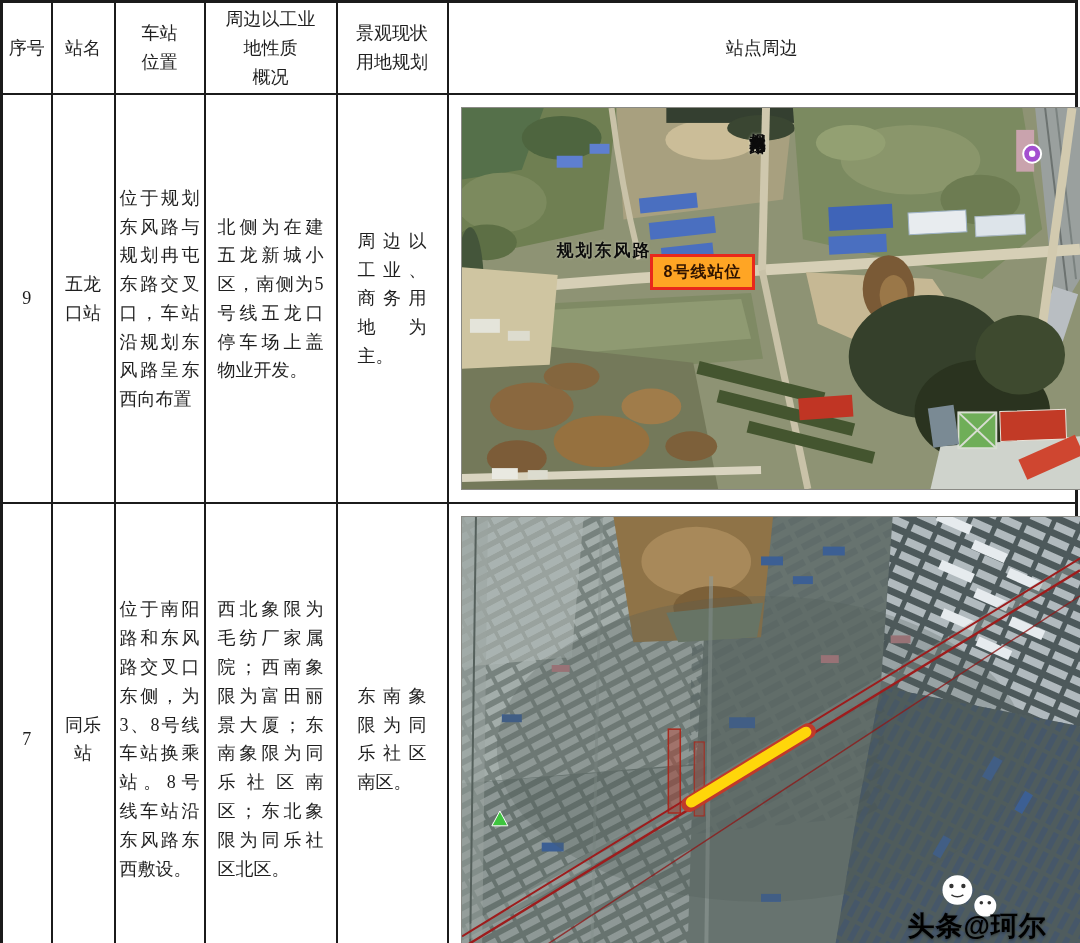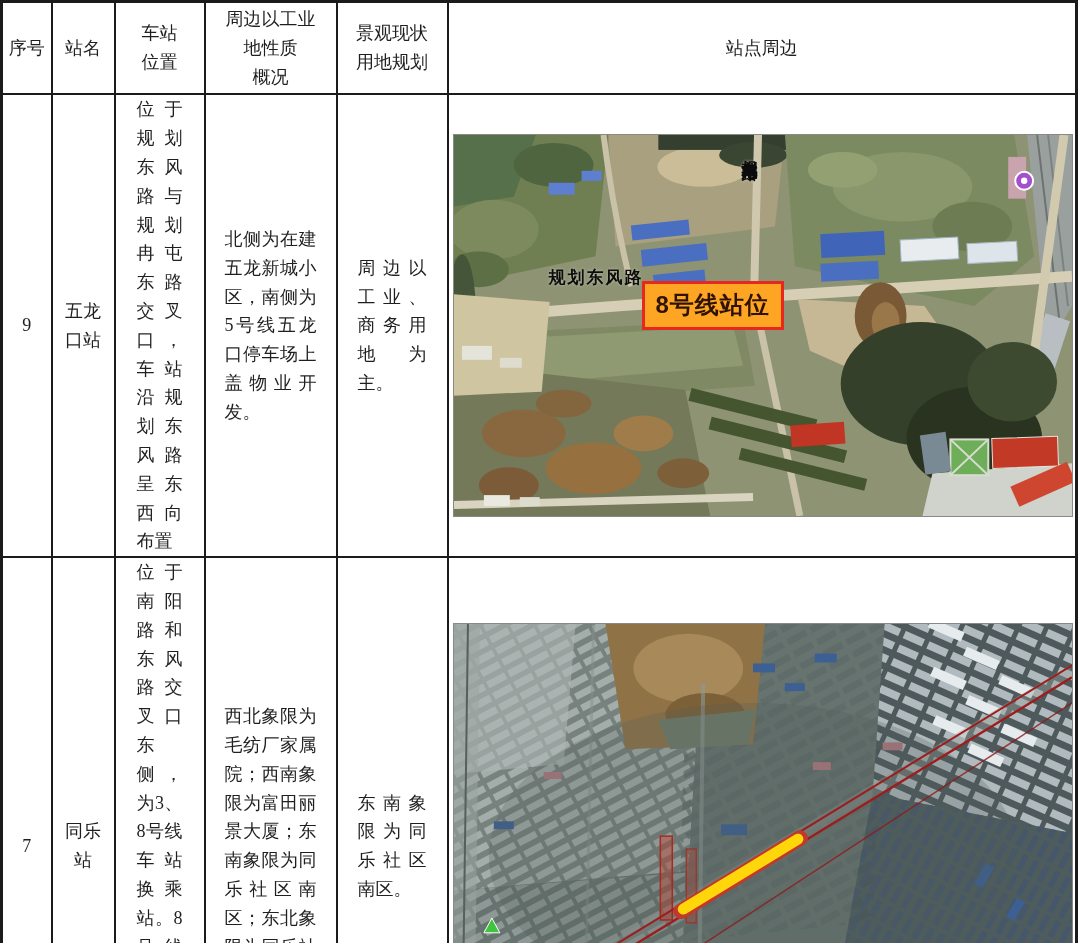--- a/index.html
+++ b/index.html
@@ -18,25 +18,25 @@
     box-sizing:border-box;background:#fff;
   }
   .tbl thead th{
     height:84px;text-align:center;white-space:pre-line;padding:2px;
   }
   tr.r9{height:395px;}
   tr.r10{height:452px;}
   td.c-center{text-align:center;padding:0 4px;}
   td.c-just{
     text-align:justify;text-justify:inter-character;
-    padding:0 21px;
-  }
-  td.c-env{padding:0 19px;}
+    padding:0 4px;
+  }
+  td.c-env{padding:0 12px;}
   td.c-plan{padding:0 20px;}
-  td.c-map{padding:4px;vertical-align:middle;}
+  td.c-map{padding:12px;vertical-align:middle;}
   .map-wrap{
     position:relative;margin:0 auto;border:1px solid #8a8a85;
     overflow:hidden;background:#7f8a6a;
   }
   #map1{width:618px;height:381px;}
   #map2{width:618px;height:444px;}
   .map-wrap svg{display:block;width:100%;height:100%;}
   .vlabel{
     position:absolute;left:288px;top:12px;
     writing-mode:vertical-rl;text-orientation:upright;
@@ -44,21 +44,21 @@
     line-height:1;text-shadow:0 0 3px rgba(235,235,220,.55);
   }
   .hlabel{
     position:absolute;left:95px;top:129px;
     font-size:17px;font-weight:700;color:#0c0c0c;letter-spacing:2px;
     text-shadow:0 0 3px rgba(235,235,220,.55);
   }
   .badge{
     position:absolute;left:188px;top:146px;
     background:#ffa524;border:3px solid #e8281c;color:#2f1300;
-    font-size:24px;font-weight:700;padding:2px 11px;letter-spacing:1px;
+    font-size:16px;font-weight:700;padding:2px 11px;letter-spacing:1px;
     font-family:"Liberation Sans","DejaVu Sans",sans-serif;
   }
   .watermark{
     position:absolute;left:446px;top:388px;
     font-family:"Liberation Sans","DejaVu Sans",sans-serif;
     font-size:27px;font-weight:700;color:#000000;letter-spacing:1px;
     text-shadow:0 1px 3px rgba(0,0,0,.45);
   }
 </style>
 </head>

